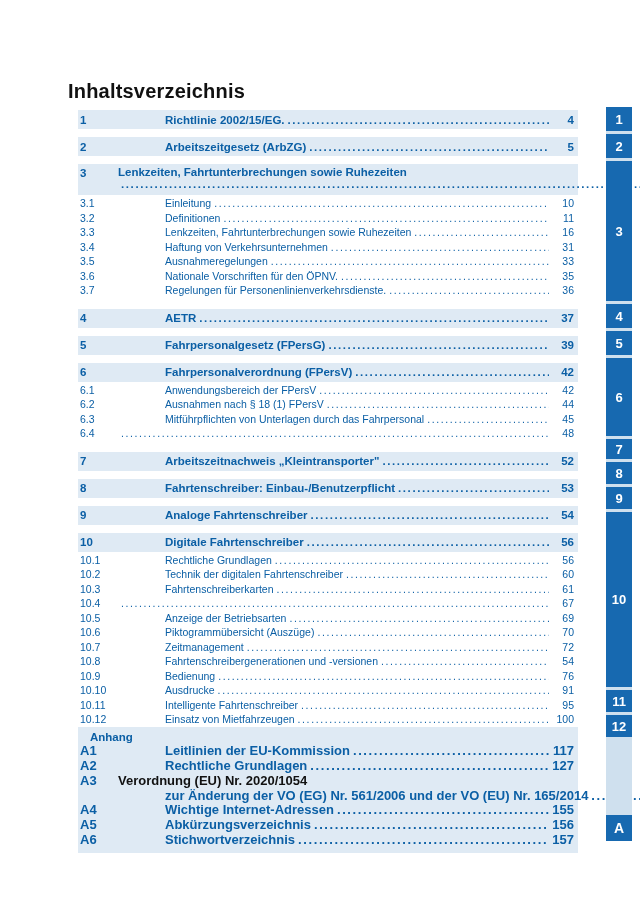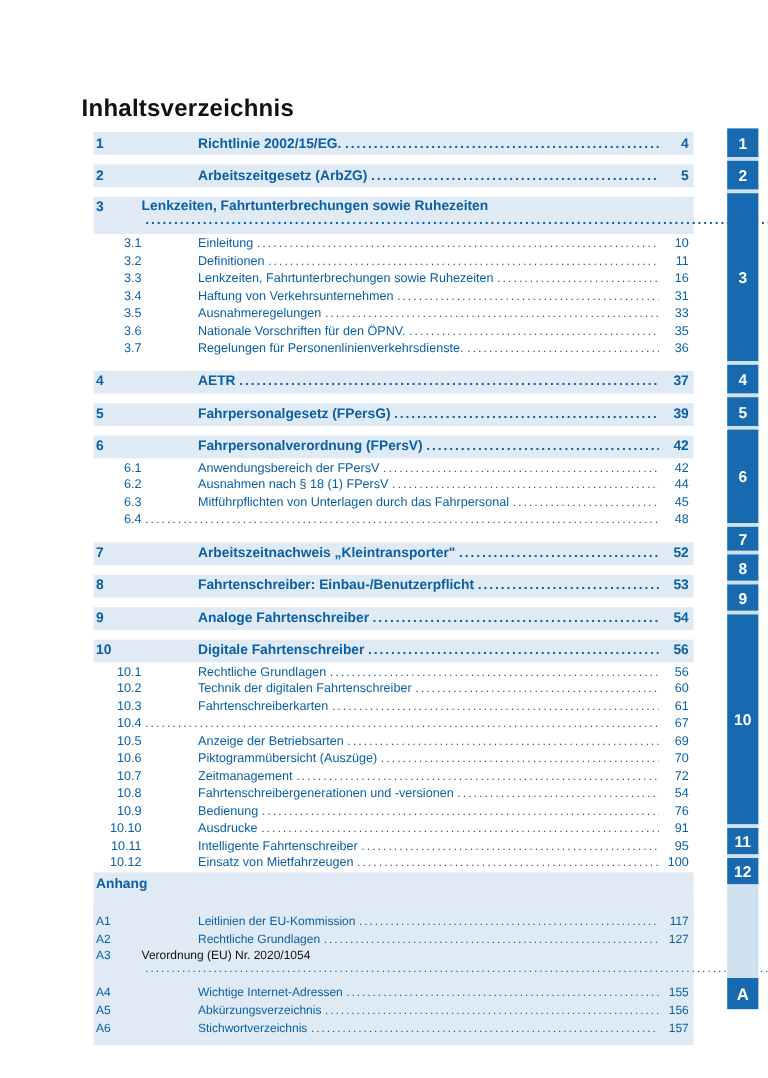--- a/index.html
+++ b/index.html
@@ -95,45 +95,45 @@
   .lvl1.two .line2row { display: flex; align-items: baseline; width: 100%; }
 
   
   .lvl2 {
     font-size: 10.5px;
     height: 14.5px;
     align-items: center;
     background: transparent;
     font-weight: normal;
   }
-  .lvl2 .num { width: 38px; padding-left: 2px; text-align: right; }
+  .lvl2 .num { width: 38px; padding-left: 2px; }
   .lvl2 .txt { }
   .lvl2 .pg { padding-right: 4px; }
 
   .gap-s { height: 7px; }
   .gap-m { height: 11px; }
 
   
   .anhang {
     position: absolute;
     left: 78px;
     top: 727px;
     width: 500px;
     background: #dfeaf4;
     padding: 4px 0 6px 0;
     box-sizing: border-box;
   }
   .anhang .head {
     font-size: 11.5px;
     font-weight: bold;
     color: #0b5fa5;
-    padding-left: 2px;
-    margin-bottom: 18px;
-  }
-  .anhang .row { font-size: 10px; font-weight: normal; height: 15px; align-items:center;}
+    padding-left: 12px;
+    margin-bottom: 0;
+  }
+  .anhang .row { font-size: 13px; font-weight: bold; height: 15px; align-items:center;}
   .anhang .row .num { width: 38px; padding-left: 2px; }
   .anhang .row .pg { padding-right: 4px; }
   .anhang .row.two {
     height: 29px;
     align-items: flex-start;
   }
   .anhang .row.two .body { flex: 1 1 auto; }
   .anhang .row.two .line1 { display: block; }
   .anhang .row.two .line2row { display: flex; align-items: baseline; width: 100%; }
 
@@ -418,20 +418,21 @@
           <span class="num">A2</span>
           <span class="txt">Rechtliche Grundlagen</span>
           <span class="dots">........................................................................................................................................................................................................</span>
           <span class="pg">127</span>
         </div>
         <div class="row two">
           <span class="num">A3</span>
           <div class="body">
             <span class="line1">Verordnung (EU) Nr. 2020/1054</span>
             <div class="line2row">
+              <span class="txt">zur Änderung der VO (EG) Nr. 561/2006 und der VO (EU) Nr. 165/2014</span>
               <span class="dots">........................................................................................................................................................................................................</span>
             </div>
           </div>
         </div>
         <div class="row ">
           <span class="num">A4</span>
           <span class="txt">Wichtige Internet-Adressen</span>
           <span class="dots">........................................................................................................................................................................................................</span>
           <span class="pg">155</span>
         </div>

